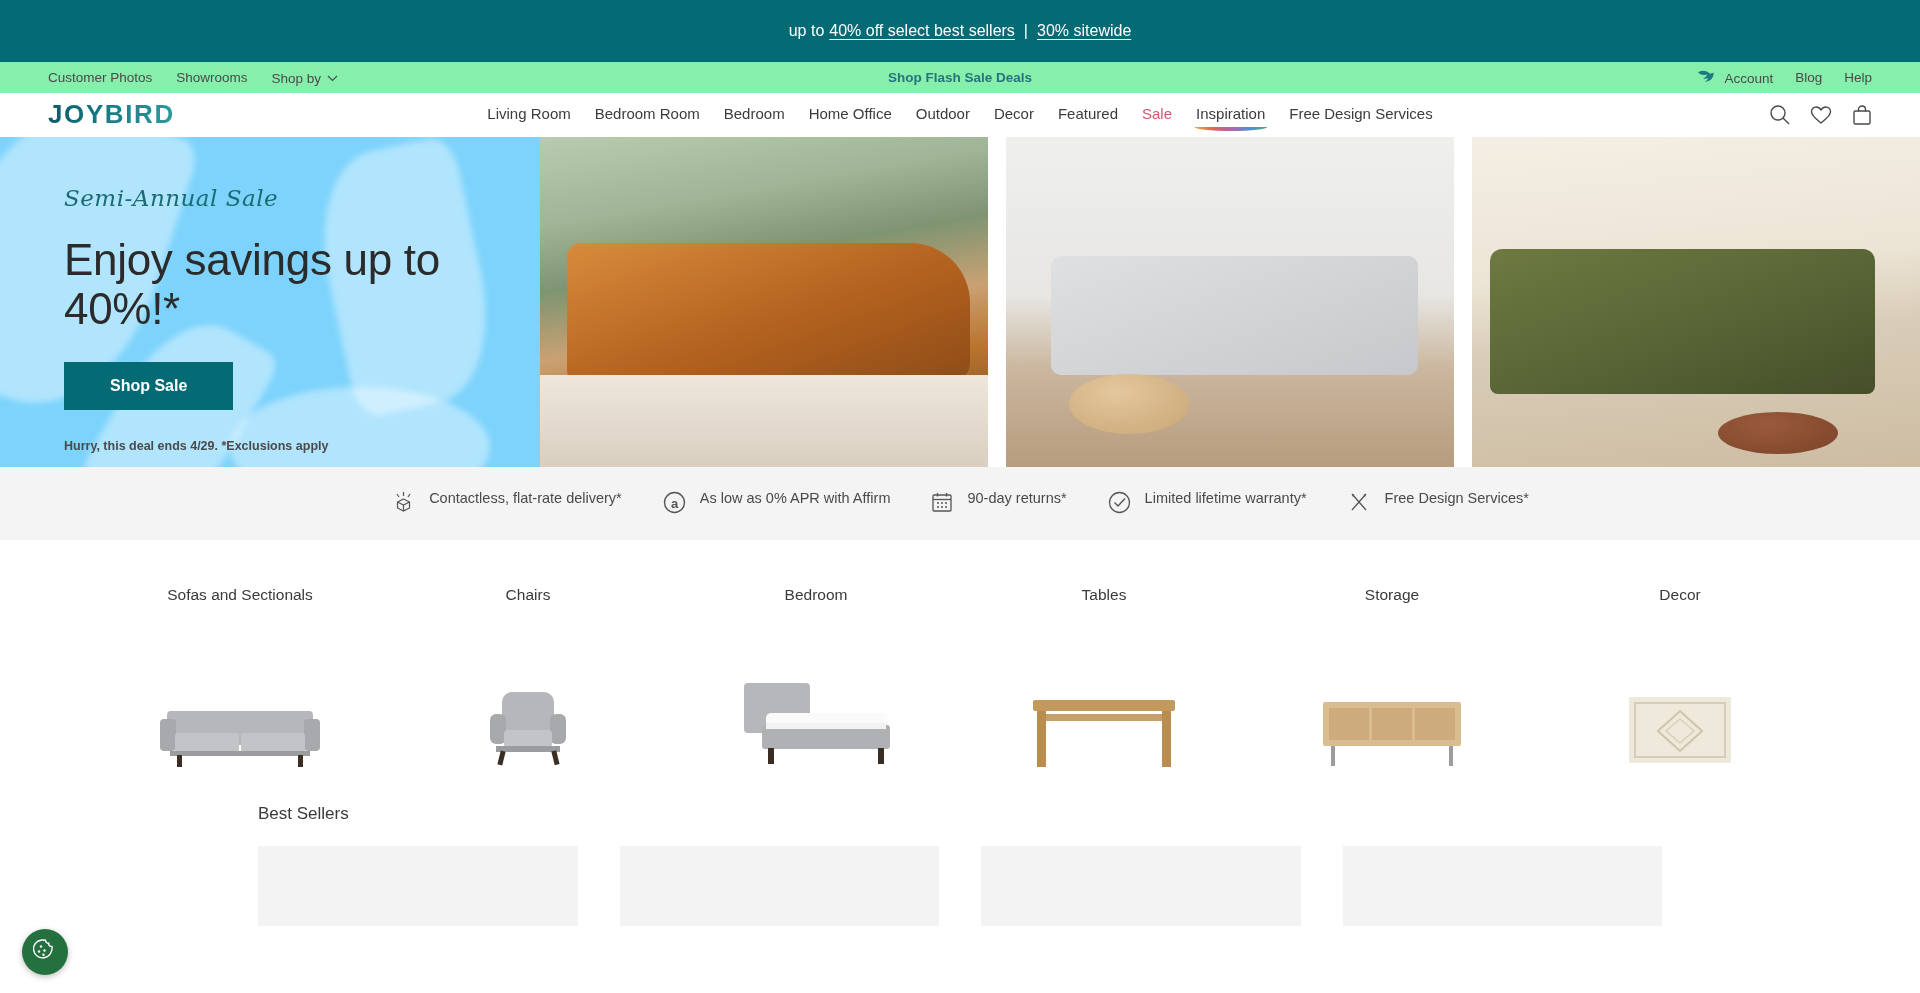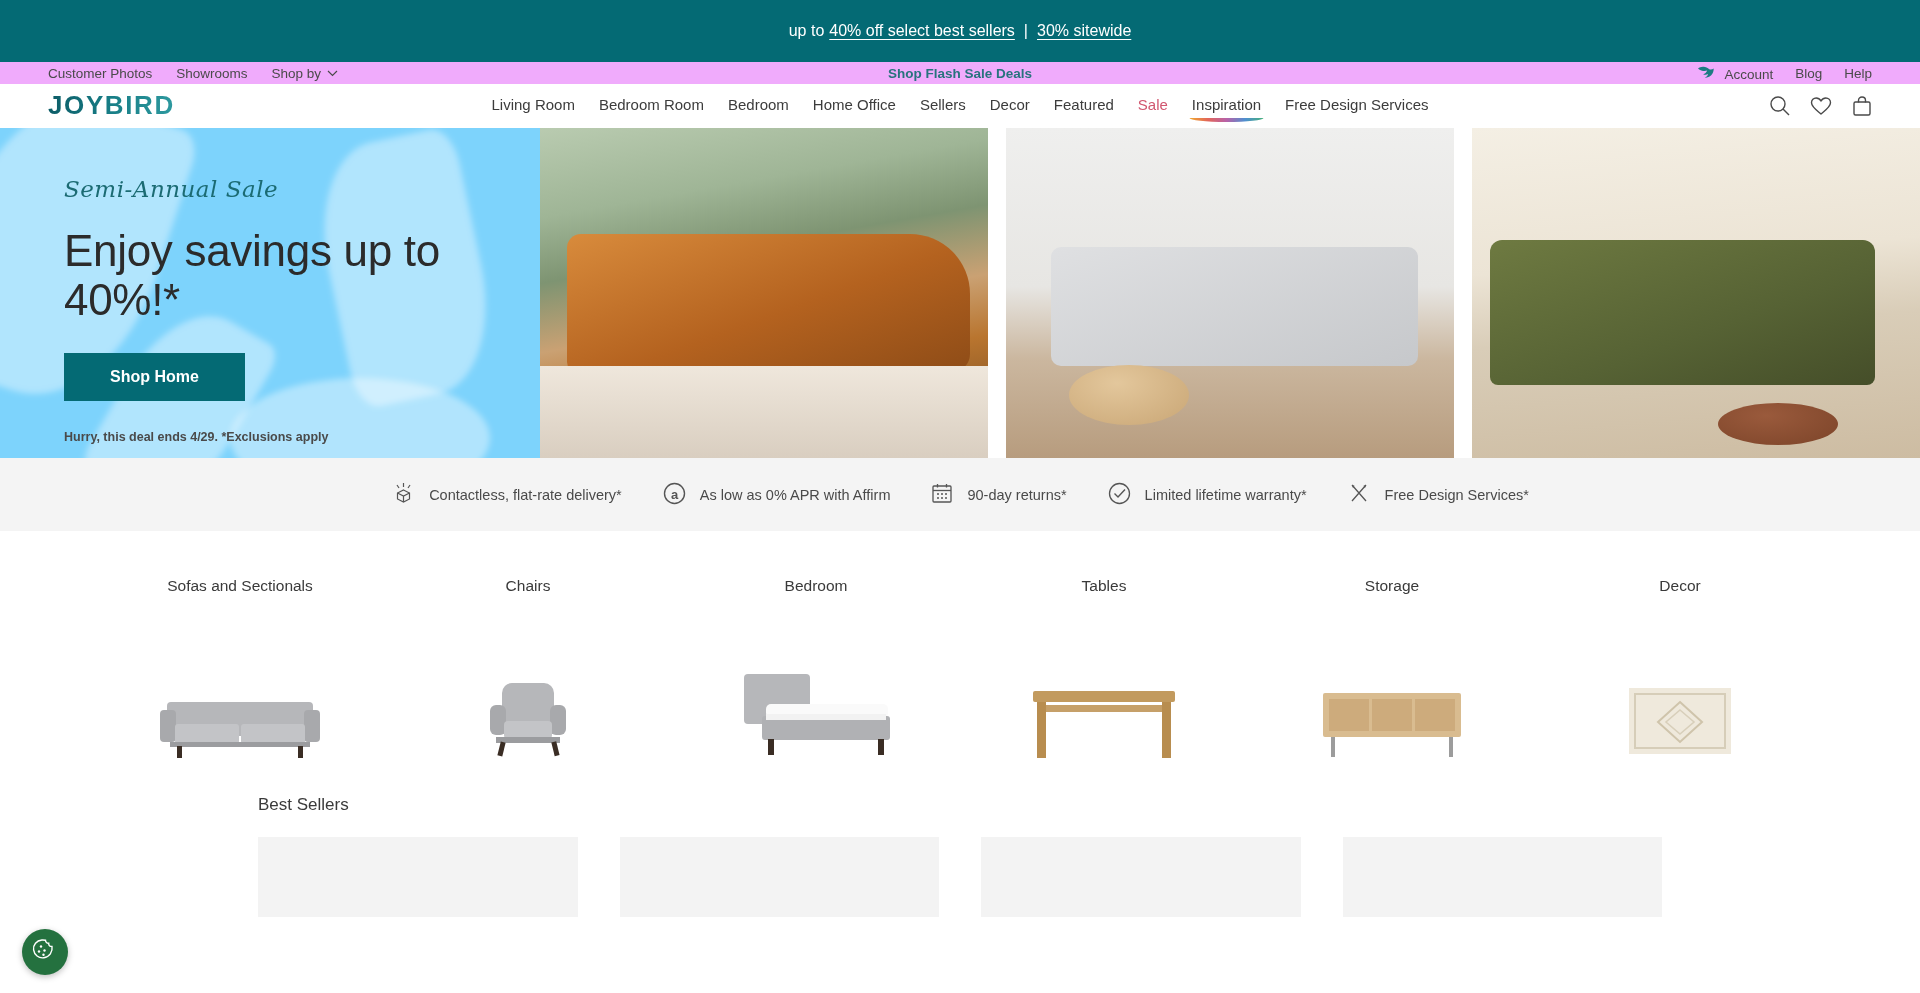--- a/index.html
+++ b/index.html
@@ -18,22 +18,22 @@
     display: flex; align-items: center; justify-content: center;
     color: #ffffff;
     font-size: 16px;
   }
   .promo-bar .lead { margin-right: 5px; }
   .promo-bar a { color: #ffffff; text-decoration: underline; text-underline-offset: 3px; }
   .promo-bar .sep { margin: 0 9px; }
 
   
   .utility-bar {
-    height: 22px;
-    background: #f0abfc;
+    height: 31px;
+    background: #86efac;
     display: flex; align-items: center;
     position: relative;
     font-size: 13.5px;
     color: #4a4a4a;
   }
   .util-left { display: flex; align-items: center; gap: 24px; padding-left: 48px; }
   .util-left a { color: #4a4a4a; text-decoration: none; }
   .util-center {
     position: absolute; left: 0; right: 0;
     text-align: center;
@@ -189,21 +189,21 @@
 
   
   .value-strip {
     height: 73px;
     background: #f4f4f4;
     display: flex; align-items: center; justify-content: center;
     gap: 40px;
     font-size: 14.5px;
     color: #4a4a4a;
   }
-  .vp { display: flex; align-items: center; gap: 13px; }
+  .vp { display: flex; align-items: flex-start; gap: 13px; }
   .vp-label { white-space: nowrap; }
 
   
   .categories {
     padding: 46px 140px 0 140px;
     display: flex;
     justify-content: space-between;
     background: #ffffff;
   }
   .cat { width: 200px; text-align: center; cursor: pointer; }
@@ -260,21 +260,21 @@
   </div>
 </div>
 
 <div class="main-header">
   <div class="logo">JOYBIRD</div>
   <nav class="main-nav">
     <a class="nav-item" href="#">Living Room</a>
     <a class="nav-item" href="#">Bedroom Room</a>
     <a class="nav-item" href="#">Bedroom</a>
     <a class="nav-item" href="#">Home Office</a>
-    <a class="nav-item" href="#">Sellers</a>
+    <a class="nav-item" href="#">Outdoor</a>
     <a class="nav-item" href="#">Decor</a>
     <a class="nav-item" href="#">Featured</a>
     <a class="nav-item sale" href="#">Sale</a>
     <a class="nav-item rainbow" href="#">Inspiration</a>
     <a class="nav-item" href="#">Free Design Services</a>
   </nav>
   <div class="header-icons">
     <span class="ic">
       <svg width="21" height="21" viewBox="0 0 21 21">
           <circle cx="9" cy="9" r="7" stroke="#4a4a4a" stroke-width="1.4" fill="none"></circle>
@@ -297,21 +297,21 @@
 
 <section class="hero">
   <div class="hero-panel">
     <div class="leaf leaf-a"></div>
     <div class="leaf leaf-b"></div>
     <div class="leaf leaf-c"></div>
     <div class="leaf leaf-d"></div>
     <div class="hero-content">
       <div class="eyebrow">Semi-Annual Sale</div>
       <h1 class="hero-title">Enjoy savings up to 40%!*</h1>
-      <button class="shop-sale-btn">Shop Home</button>
+      <button class="shop-sale-btn">Shop Sale</button>
       <div class="hero-fine">Hurry, this deal ends 4/29. *Exclusions apply</div>
     </div>
   </div>
   <div class="hero-images">
     <div class="hero-img photo1"></div>
     <div class="hero-img photo2"></div>
     <div class="hero-img photo3"></div>
   </div>
 </section>
 

